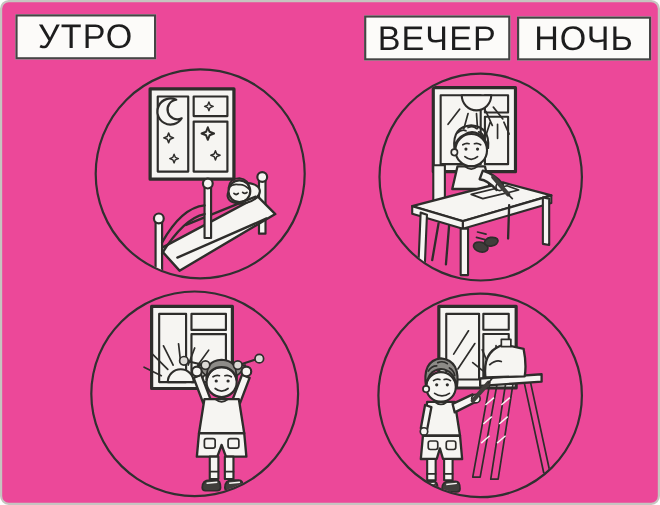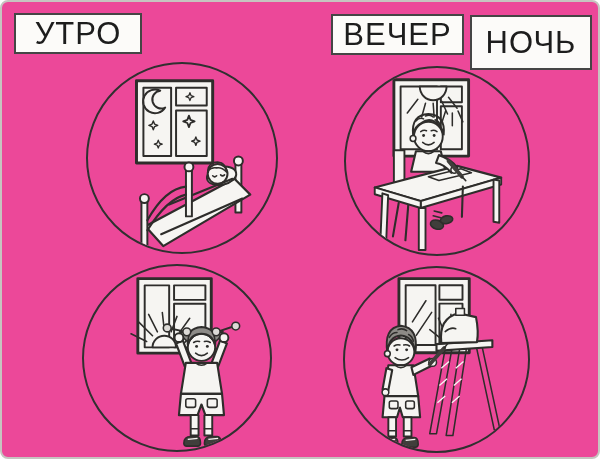--- a/index.html
+++ b/index.html
@@ -27,21 +27,21 @@
 <body>
 
 <div class="worksheet">
 
   <div class="word-card" style="left:12px;top:11px;width:128px;height:41px;">
     <span>УТРО</span>
   </div>
   <div class="word-card" style="left:315px;top:12px;width:133px;height:41px;margin-left:14px;">
     <span>ВЕЧЕР</span>
   </div>
-  <div class="word-card" style="left:468px;top:13px;width:122px;height:55px;">
+  <div class="word-card" style="left:468px;top:13px;width:122px;height:40px;">
     <span>НОЧЬ</span>
   </div>
 
   <div class="pic" style="left:84px;top:60px;width:192px;height:192px;" aria-label="Child sleeping in a bed; window with crescent moon and stars">
     <svg viewBox="0 0 190 190">
       <g>
         <rect class="ln s3 fp" x="49" y="17" width="77" height="83"></rect>
         <rect class="ln s2 fp" x="56" y="24" width="28" height="69"></rect>
         <rect class="ln s2 fp" x="89" y="24" width="31" height="18"></rect>
         <rect class="ln s2 fp" x="89" y="47" width="31" height="46"></rect>

